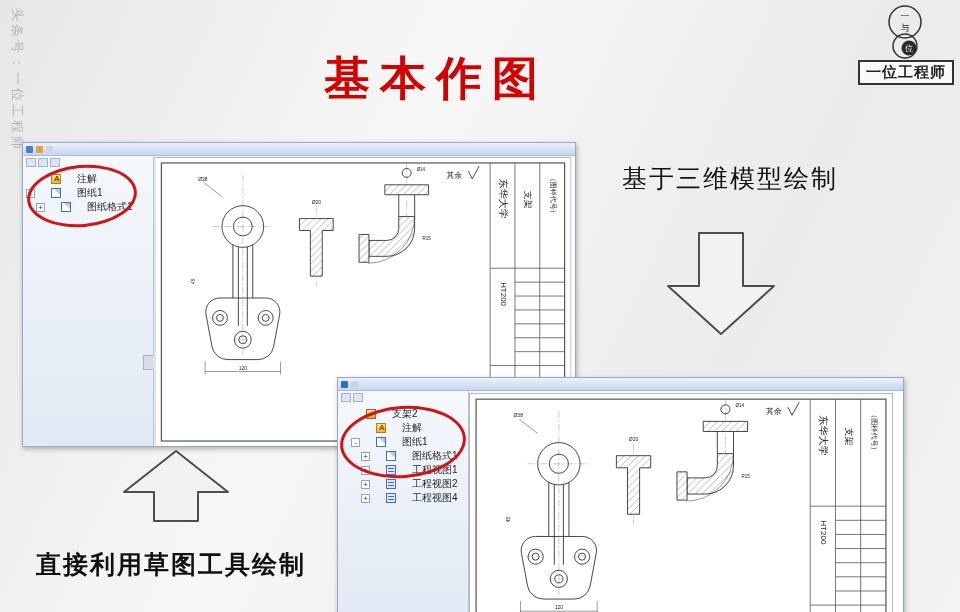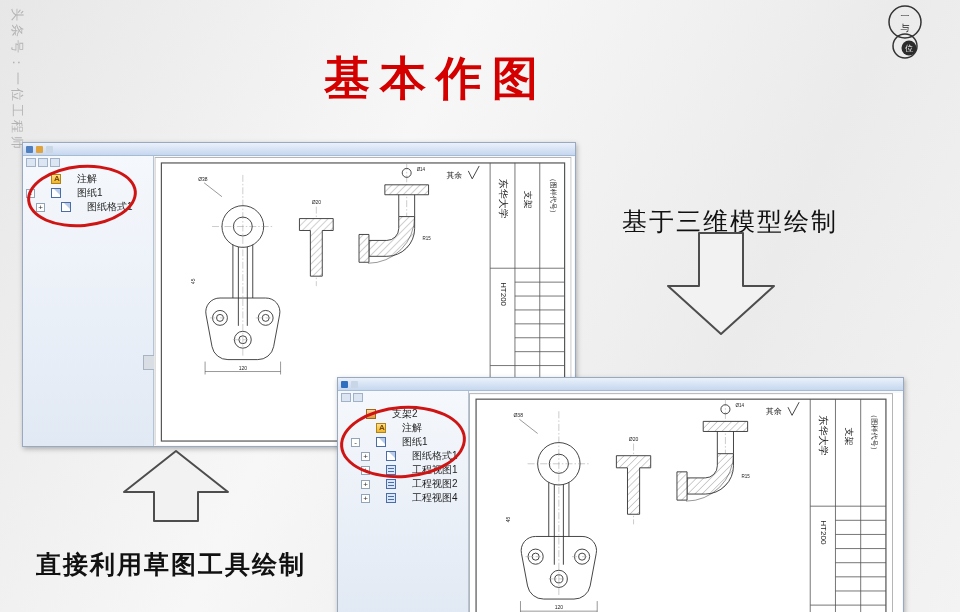--- a/index.html
+++ b/index.html
@@ -14,21 +14,21 @@
   }
   .slide-title{
     position:absolute;left:0;top:48px;width:872px;text-align:center;
     font-size:46px;font-weight:900;color:#d40000;letter-spacing:10px;
     font-family:"Liberation Sans",sans-serif;
   }
   .label-serif{
     position:absolute;font-family:"Liberation Serif",serif;font-size:25px;color:#111;
     letter-spacing:2px;white-space:nowrap;
   }
-  .label-model{left:622px;top:162px;margin-top:43px;}
+  .label-model{left:622px;top:162px;}
   .label-sketch{left:36px;top:548px;font-weight:bold;}
 
   
   .logo-wrap{position:absolute;left:872px;top:4px;width:96px;}
   .logo-box{
     position:absolute;left:-14px;top:56px;width:92px;border:2px solid #333;background:#fafafa;
     text-align:center;font-family:"Liberation Serif",serif;font-size:15px;font-weight:bold;
     letter-spacing:1px;padding:1px 0;color:#222;
   }
 
@@ -169,20 +169,21 @@
 
 <div class="logo-wrap">
   <svg width="66" height="56" viewBox="0 0 66 56">
     <circle cx="33" cy="18" r="16" fill="none" stroke="#333" stroke-width="1.5"></circle>
     <text x="33" y="15" font-size="9" fill="#222" text-anchor="middle">一</text>
     <text x="33" y="27" font-size="9" fill="#222" text-anchor="middle">与</text>
     <circle cx="33" cy="42" r="12" fill="none" stroke="#333" stroke-width="1.5"></circle>
     <circle cx="37" cy="44" r="7.5" fill="#2b2b2b"></circle>
     <text x="37" y="47" font-size="8" fill="#fff" text-anchor="middle">位</text>
   </svg>
+  <div class="logo-box">一位工程师</div>
 </div>
 
 <div class="window" style="left:22px;top:142px;width:552px;height:303px;">
   <div class="titlebar">
     <span class="tb-ico" style="background:#4f7fbf"></span>
     <span class="tb-ico" style="background:#e0a23c"></span>
     <span class="tb-ico" style="background:#c9d6e6"></span>
   </div>
   <div class="panel">
     <div class="panel-tabs">

